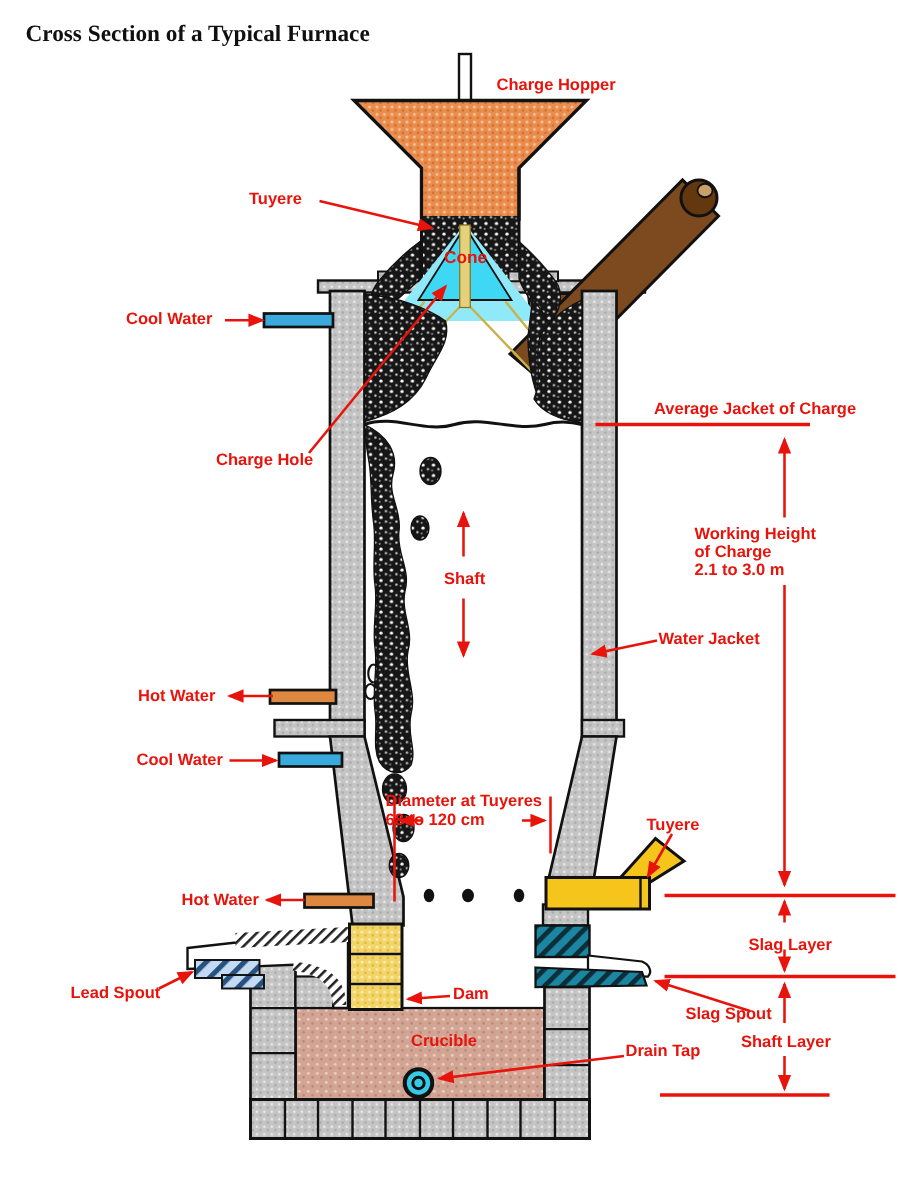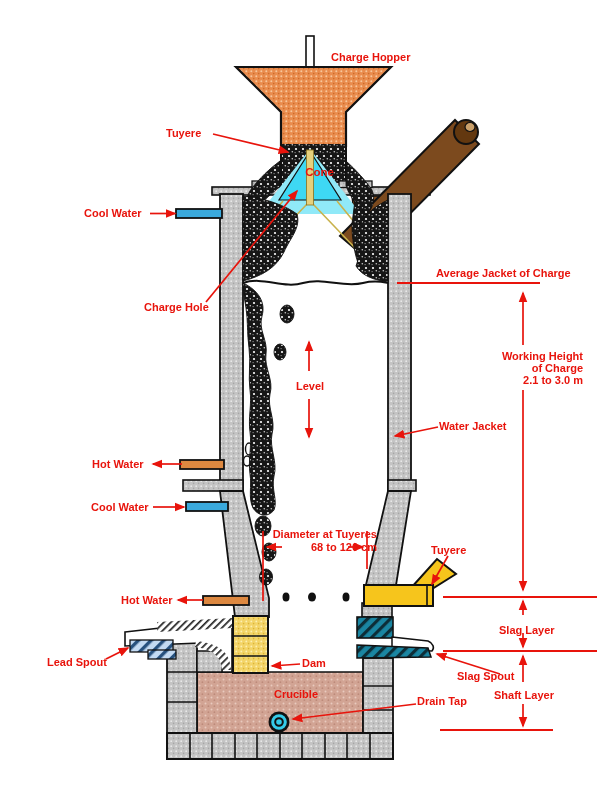--- a/index.html
+++ b/index.html
@@ -1,21 +1,21 @@
 <!DOCTYPE html>
 <html><head>
 <meta charset="utf-8">
 <style>
   html,body{margin:0;padding:0;background:#fff;}
   #stage{position:relative;width:600px;height:792px;background:#fff;overflow:hidden;
          font-family:"Liberation Sans",sans-serif;}
   #stage svg{position:absolute;left:0;top:0;}
   .lbl{position:absolute;font:bold 11px "Liberation Sans",sans-serif;color:#e8140c;
        white-space:nowrap;line-height:12px;}
-  .lbl.center{text-align:right;}
+  .lbl.center{text-align:left;}
   .title{position:absolute;left:17px;top:14px;font:bold 15.5px "Liberation Serif",serif;
          color:#101010;white-space:nowrap;}
 </style>
 </head>
 <body>
 
 <div id="stage">
 
 <svg width="600" height="792" viewBox="0 0 600 792">
   <defs>
@@ -217,31 +217,32 @@
     <line x1="523" y1="682" x2="523" y2="656" marker-end="url(#arr)"></line>
     <line x1="523" y1="704" x2="523" y2="726" marker-end="url(#arr)"></line>
     <line x1="440" y1="730" x2="553" y2="730" stroke-width="2.2"></line>
     <line x1="106" y1="659" x2="128" y2="648" marker-end="url(#arr)"></line>
     <line x1="300" y1="664" x2="272" y2="666" marker-end="url(#arr)"></line>
     <line x1="500" y1="674" x2="437" y2="654" marker-end="url(#arr)"></line>
     <line x1="416" y1="704" x2="293" y2="719" marker-end="url(#arr)"></line>
   </g>
 </svg>
 
+<div class="title">Cross Section of a Typical Furnace</div>
 
 <div class="lbl" style="left:331px;top:51px">Charge Hopper</div>
 <div class="lbl" style="left:166px;top:127px">Tuyere</div>
 <div class="lbl center" style="left:296px;top:166px;width:38px;font-size:11.5px">Cone</div>
 <div class="lbl" style="left:84px;top:207px">Cool Water</div>
 <div class="lbl" style="left:144px;top:301px">Charge Hole</div>
 <div class="lbl" style="left:436px;top:267px">Average Jacket of Charge</div>
 <div class="lbl center" style="left:463px;top:350px;width:120px">Working Height</div>
 <div class="lbl center" style="left:463px;top:362px;width:120px">of Charge</div>
 <div class="lbl center" style="left:463px;top:374px;width:120px">2.1 to 3.0 m</div>
-<div class="lbl" style="left:296px;top:380px">Level</div>
+<div class="lbl" style="left:296px;top:380px">Shaft</div>
 <div class="lbl" style="left:439px;top:420px">Water Jacket</div>
 <div class="lbl" style="left:92px;top:458px">Hot Water</div>
 <div class="lbl" style="left:91px;top:501px">Cool Water</div>
 <div class="lbl center" style="left:257px;top:528px;width:120px">Diameter at Tuyeres</div>
 <div class="lbl center" style="left:257px;top:541px;width:120px">68 to 120 cm</div>
 <div class="lbl" style="left:431px;top:544px">Tuyere</div>
 <div class="lbl" style="left:121px;top:594px">Hot Water</div>
 <div class="lbl" style="left:499px;top:624px">Slag Layer</div>
 <div class="lbl" style="left:47px;top:656px">Lead Spout</div>
 <div class="lbl" style="left:302px;top:657px">Dam</div>

